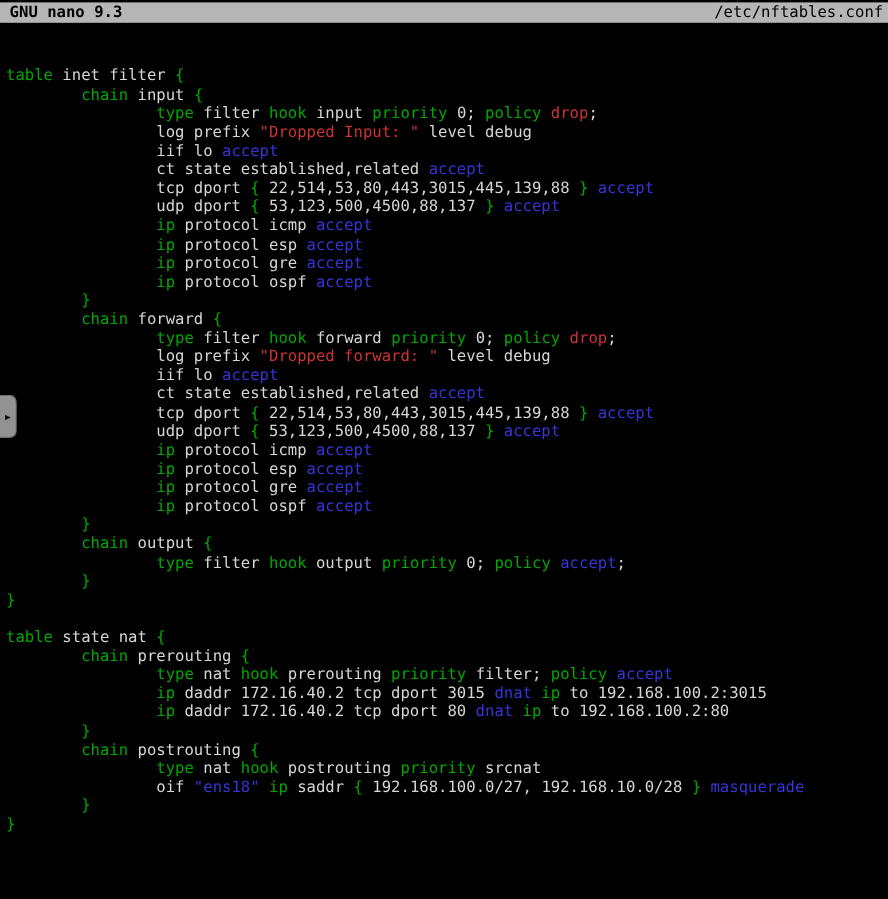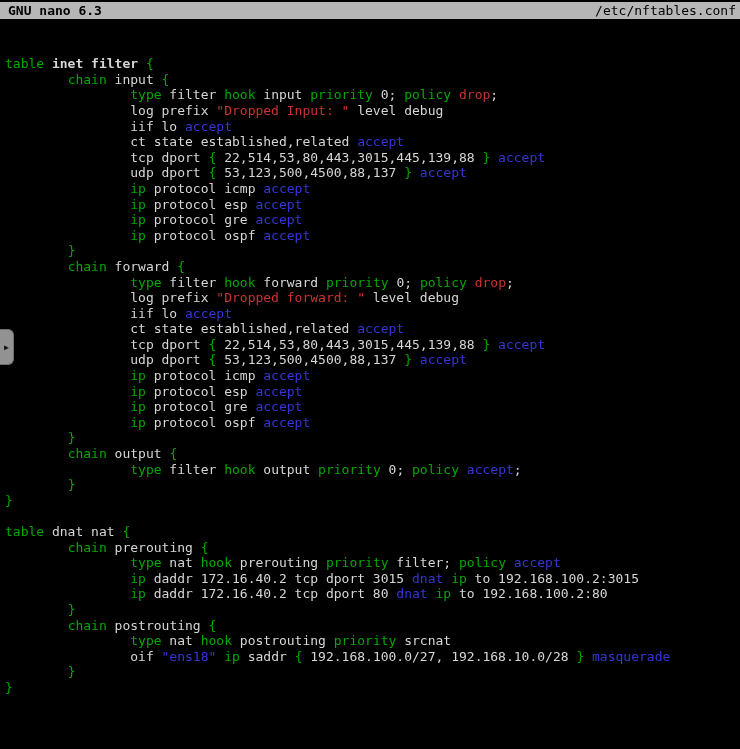--- a/index.html
+++ b/index.html
@@ -42,28 +42,28 @@
     color:#111;
     font-size:8px;
     cursor:pointer;
   }
 </style>
 </head>
 <body style="--fg: #d6d6d6; --tb-bg: #b6b6b6; --tb-fg: #000000; background: rgb(0, 0, 0);">
 
 <div class="terminal">
   <div class="titlebar">
-    <span class="app">GNU nano 6.3</span>
+    <span class="app">GNU nano 9.3</span>
     <span class="file">/etc/nftables.conf</span>
   </div>
   <div class="editor">
     <div>
         <div class="ln">&nbsp;</div>
         <div class="ln">&nbsp;</div>
-        <div class="ln"><span style="color: rgb(0, 168, 0);">table</span><span style="color: rgb(214, 214, 214); font-weight: bold;"> inet filter </span><span style="color: rgb(0, 168, 0);">{</span></div>
+        <div class="ln"><span style="color: rgb(0, 168, 0);">table</span><span style="color: rgb(214, 214, 214);"> inet filter </span><span style="color: rgb(0, 168, 0);">{</span></div>
         <div class="ln"><span style="color: rgb(214, 214, 214);">        </span><span style="color: rgb(0, 168, 0);">chain</span><span style="color: rgb(214, 214, 214);"> input </span><span style="color: rgb(0, 168, 0);">{</span></div>
         <div class="ln"><span style="color: rgb(214, 214, 214);">                </span><span style="color: rgb(0, 168, 0);">type</span><span style="color: rgb(214, 214, 214);"> filter </span><span style="color: rgb(0, 168, 0);">hook</span><span style="color: rgb(214, 214, 214);"> input </span><span style="color: rgb(0, 168, 0);">priority</span><span style="color: rgb(214, 214, 214);"> 0; </span><span style="color: rgb(0, 168, 0);">policy</span><span style="color: rgb(214, 214, 214);"> </span><span style="color: rgb(204, 51, 51);">drop</span><span style="color: rgb(214, 214, 214);">;</span></div>
         <div class="ln"><span style="color: rgb(214, 214, 214);">                log prefix </span><span style="color: rgb(204, 51, 51);">"Dropped Input: "</span><span style="color: rgb(214, 214, 214);"> level debug</span></div>
         <div class="ln"><span style="color: rgb(214, 214, 214);">                iif lo </span><span style="color: rgb(54, 54, 216);">accept</span></div>
         <div class="ln"><span style="color: rgb(214, 214, 214);">                ct state established,related </span><span style="color: rgb(54, 54, 216);">accept</span></div>
         <div class="ln"><span style="color: rgb(214, 214, 214);">                tcp dport </span><span style="color: rgb(0, 168, 0);">{</span><span style="color: rgb(214, 214, 214);"> 22,514,53,80,443,3015,445,139,88 </span><span style="color: rgb(0, 168, 0);">}</span><span style="color: rgb(214, 214, 214);"> </span><span style="color: rgb(54, 54, 216);">accept</span></div>
         <div class="ln"><span style="color: rgb(214, 214, 214);">                udp dport </span><span style="color: rgb(0, 168, 0);">{</span><span style="color: rgb(214, 214, 214);"> 53,123,500,4500,88,137 </span><span style="color: rgb(0, 168, 0);">}</span><span style="color: rgb(214, 214, 214);"> </span><span style="color: rgb(54, 54, 216);">accept</span></div>
         <div class="ln"><span style="color: rgb(214, 214, 214);">                </span><span style="color: rgb(0, 168, 0);">ip</span><span style="color: rgb(214, 214, 214);"> protocol icmp </span><span style="color: rgb(54, 54, 216);">accept</span></div>
         <div class="ln"><span style="color: rgb(214, 214, 214);">                </span><span style="color: rgb(0, 168, 0);">ip</span><span style="color: rgb(214, 214, 214);"> protocol esp </span><span style="color: rgb(54, 54, 216);">accept</span></div>
         <div class="ln"><span style="color: rgb(214, 214, 214);">                </span><span style="color: rgb(0, 168, 0);">ip</span><span style="color: rgb(214, 214, 214);"> protocol gre </span><span style="color: rgb(54, 54, 216);">accept</span></div>
@@ -79,21 +79,21 @@
         <div class="ln"><span style="color: rgb(214, 214, 214);">                </span><span style="color: rgb(0, 168, 0);">ip</span><span style="color: rgb(214, 214, 214);"> protocol icmp </span><span style="color: rgb(54, 54, 216);">accept</span></div>
         <div class="ln"><span style="color: rgb(214, 214, 214);">                </span><span style="color: rgb(0, 168, 0);">ip</span><span style="color: rgb(214, 214, 214);"> protocol esp </span><span style="color: rgb(54, 54, 216);">accept</span></div>
         <div class="ln"><span style="color: rgb(214, 214, 214);">                </span><span style="color: rgb(0, 168, 0);">ip</span><span style="color: rgb(214, 214, 214);"> protocol gre </span><span style="color: rgb(54, 54, 216);">accept</span></div>
         <div class="ln"><span style="color: rgb(214, 214, 214);">                </span><span style="color: rgb(0, 168, 0);">ip</span><span style="color: rgb(214, 214, 214);"> protocol ospf </span><span style="color: rgb(54, 54, 216);">accept</span></div>
         <div class="ln"><span style="color: rgb(214, 214, 214);">        </span><span style="color: rgb(0, 168, 0);">}</span></div>
         <div class="ln"><span style="color: rgb(214, 214, 214);">        </span><span style="color: rgb(0, 168, 0);">chain</span><span style="color: rgb(214, 214, 214);"> output </span><span style="color: rgb(0, 168, 0);">{</span></div>
         <div class="ln"><span style="color: rgb(214, 214, 214);">                </span><span style="color: rgb(0, 168, 0);">type</span><span style="color: rgb(214, 214, 214);"> filter </span><span style="color: rgb(0, 168, 0);">hook</span><span style="color: rgb(214, 214, 214);"> output </span><span style="color: rgb(0, 168, 0);">priority</span><span style="color: rgb(214, 214, 214);"> 0; </span><span style="color: rgb(0, 168, 0);">policy</span><span style="color: rgb(214, 214, 214);"> </span><span style="color: rgb(54, 54, 216);">accept</span><span style="color: rgb(214, 214, 214);">;</span></div>
         <div class="ln"><span style="color: rgb(214, 214, 214);">        </span><span style="color: rgb(0, 168, 0);">}</span></div>
         <div class="ln"><span style="color: rgb(0, 168, 0);">}</span></div>
         <div class="ln">&nbsp;</div>
-        <div class="ln"><span style="color: rgb(0, 168, 0);">table</span><span style="color: rgb(214, 214, 214);"> dnat nat </span><span style="color: rgb(0, 168, 0);">{</span></div>
+        <div class="ln"><span style="color: rgb(0, 168, 0);">table</span><span style="color: rgb(214, 214, 214);"> state nat </span><span style="color: rgb(0, 168, 0);">{</span></div>
         <div class="ln"><span style="color: rgb(214, 214, 214);">        </span><span style="color: rgb(0, 168, 0);">chain</span><span style="color: rgb(214, 214, 214);"> prerouting </span><span style="color: rgb(0, 168, 0);">{</span></div>
         <div class="ln"><span style="color: rgb(214, 214, 214);">                </span><span style="color: rgb(0, 168, 0);">type</span><span style="color: rgb(214, 214, 214);"> nat </span><span style="color: rgb(0, 168, 0);">hook</span><span style="color: rgb(214, 214, 214);"> prerouting </span><span style="color: rgb(0, 168, 0);">priority</span><span style="color: rgb(214, 214, 214);"> filter; </span><span style="color: rgb(0, 168, 0);">policy</span><span style="color: rgb(214, 214, 214);"> </span><span style="color: rgb(54, 54, 216);">accept</span></div>
         <div class="ln"><span style="color: rgb(214, 214, 214);">                </span><span style="color: rgb(0, 168, 0);">ip</span><span style="color: rgb(214, 214, 214);"> daddr 172.16.40.2 tcp dport 3015 </span><span style="color: rgb(54, 54, 216);">dnat</span><span style="color: rgb(214, 214, 214);"> </span><span style="color: rgb(0, 168, 0);">ip</span><span style="color: rgb(214, 214, 214);"> to 192.168.100.2:3015</span></div>
         <div class="ln"><span style="color: rgb(214, 214, 214);">                </span><span style="color: rgb(0, 168, 0);">ip</span><span style="color: rgb(214, 214, 214);"> daddr 172.16.40.2 tcp dport 80 </span><span style="color: rgb(54, 54, 216);">dnat</span><span style="color: rgb(214, 214, 214);"> </span><span style="color: rgb(0, 168, 0);">ip</span><span style="color: rgb(214, 214, 214);"> to 192.168.100.2:80</span></div>
         <div class="ln"><span style="color: rgb(214, 214, 214);">        </span><span style="color: rgb(0, 168, 0);">}</span></div>
         <div class="ln"><span style="color: rgb(214, 214, 214);">        </span><span style="color: rgb(0, 168, 0);">chain</span><span style="color: rgb(214, 214, 214);"> postrouting </span><span style="color: rgb(0, 168, 0);">{</span></div>
         <div class="ln"><span style="color: rgb(214, 214, 214);">                </span><span style="color: rgb(0, 168, 0);">type</span><span style="color: rgb(214, 214, 214);"> nat </span><span style="color: rgb(0, 168, 0);">hook</span><span style="color: rgb(214, 214, 214);"> postrouting </span><span style="color: rgb(0, 168, 0);">priority</span><span style="color: rgb(214, 214, 214);"> srcnat</span></div>
         <div class="ln"><span style="color: rgb(214, 214, 214);">                oif </span><span style="color: rgb(54, 54, 216);">"ens18"</span><span style="color: rgb(214, 214, 214);"> </span><span style="color: rgb(0, 168, 0);">ip</span><span style="color: rgb(214, 214, 214);"> saddr </span><span style="color: rgb(0, 168, 0);">{</span><span style="color: rgb(214, 214, 214);"> 192.168.100.0/27, 192.168.10.0/28 </span><span style="color: rgb(0, 168, 0);">}</span><span style="color: rgb(214, 214, 214);"> </span><span style="color: rgb(54, 54, 216);">masquerade</span></div>
         <div class="ln"><span style="color: rgb(214, 214, 214);">        </span><span style="color: rgb(0, 168, 0);">}</span></div>
         <div class="ln"><span style="color: rgb(0, 168, 0);">}</span></div>

